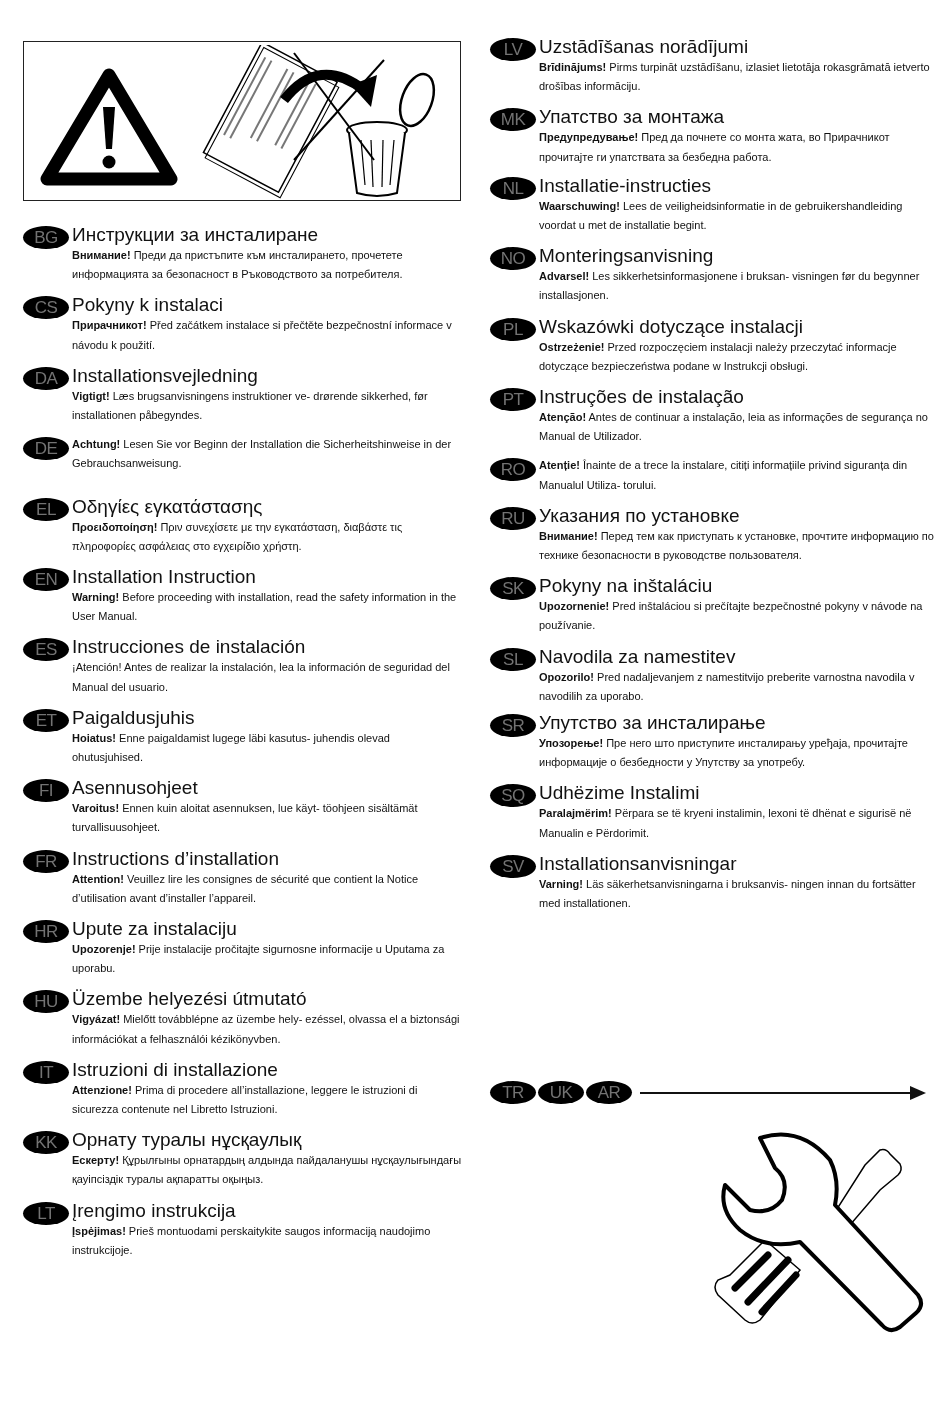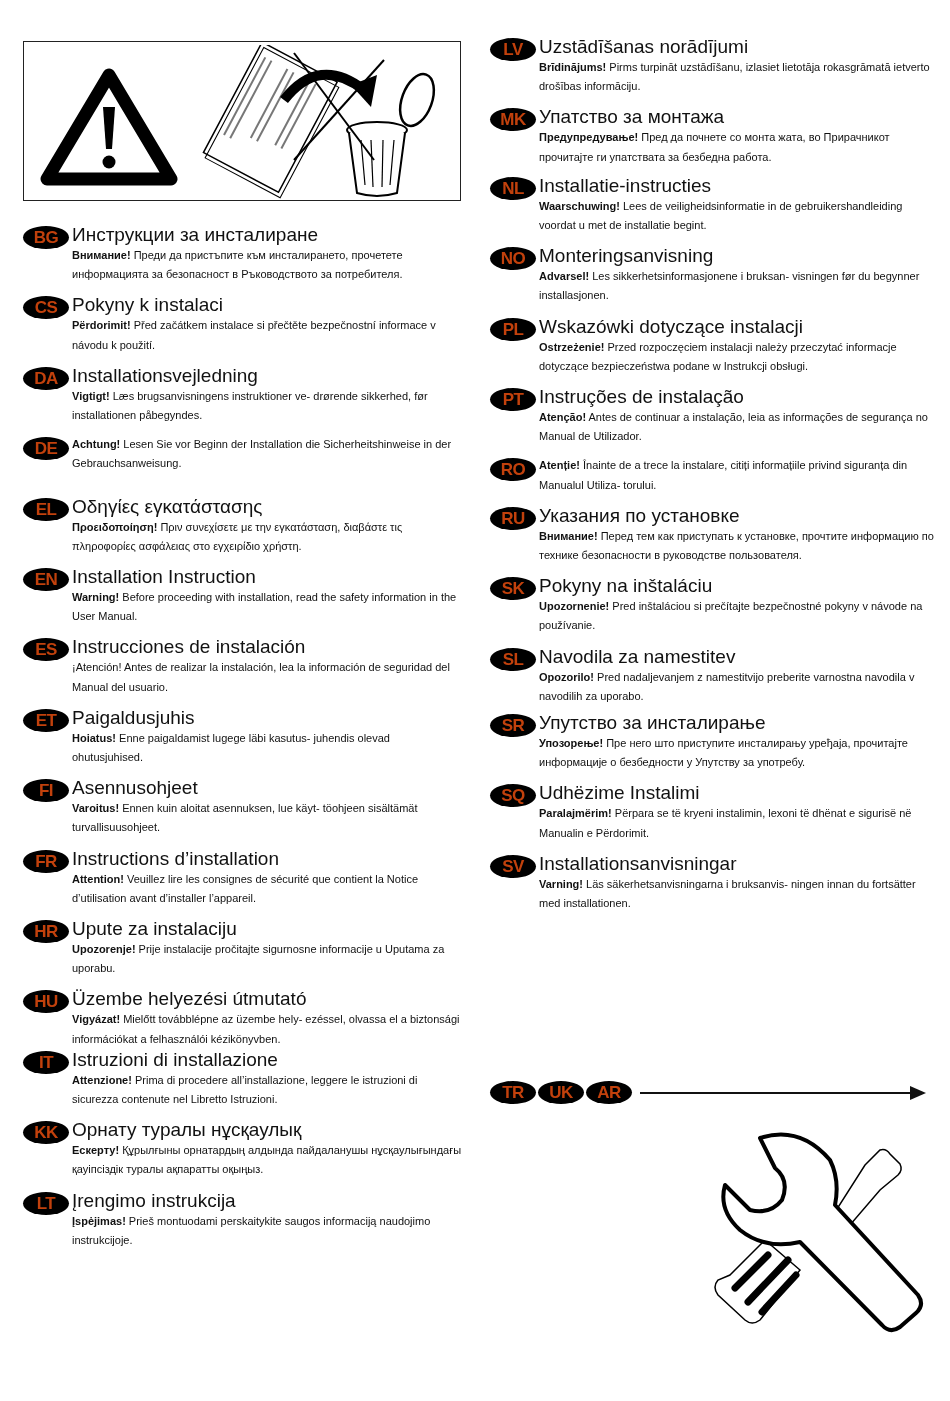--- a/index.html
+++ b/index.html
@@ -5,22 +5,22 @@
   html, body { margin: 0; padding: 0; background: #ffffff; }
   body { width: 950px; height: 1401px; position: relative; overflow: hidden;
          font-family: "Liberation Sans", sans-serif; color: #111; }
   .warn-box { position: absolute; left: 23px; top: 41px; width: 438px; height: 160px;
               border: 1.5px solid #222; box-sizing: border-box; }
   .col { position: absolute; }
   .col-left { left: 23px; top: 224px; width: 440px; }
   .col-right { left: 490px; top: 36px; width: 450px; }
   .entry { position: relative; padding-left: 49px; }
   .badge { position: absolute; left: 0; top: 2px; width: 46px; height: 23px;
-           background: #000; color: #c2410c; border-radius: 50%;
-           font-weight: bold; font-size: 17px; line-height: 23px; text-align: center;
+           background: #000; color: #737373; border-radius: 50%;
+           font-weight: normal; font-size: 17px; line-height: 23px; text-align: center;
            letter-spacing: -0.5px; }
   .title { font-size: 19px; line-height: 22px; margin: 0; font-weight: normal; }
   .body { font-size: 11px; line-height: 19.2px; margin: 0; }
   .body b { font-weight: bold; }
   .footer-row { position: absolute; left: 490px; top: 1081px; width: 440px; height: 24px; }
   .footer-row .badge { position: absolute; top: 0; }
   .arrow-line { position: absolute; left: 150px; top: 11px; width: 275px; height: 2px; background: #111; }
   .arrow-head { position: absolute; left: 420px; top: 5px; width: 0; height: 0;
                 border-top: 7px solid transparent; border-bottom: 7px solid transparent;
                 border-left: 16px solid #111; }
@@ -66,21 +66,21 @@
 
 <div class="col col-left" id="left-col">
     <div class="entry" style="margin-bottom: 10px;">
       <span class="badge">BG</span>
       <h2 class="title">Инструкции за инсталиране</h2>
       <p class="body"><b>Внимание!</b><span> Преди да пристъпите към инсталирането, прочетете информацията за безопасност в Ръководството за потребителя.</span></p>
     </div>
     <div class="entry" style="margin-bottom: 10px;">
       <span class="badge">CS</span>
       <h2 class="title">Pokyny k instalaci</h2>
-      <p class="body"><b>Përdorimit!</b><span> Před začátkem instalace si přečtěte bezpečnostní informace v návodu k použití.</span></p>
+      <p class="body"><b>Прирачникот!</b><span> Před začátkem instalace si přečtěte bezpečnostní informace v návodu k použití.</span></p>
     </div>
     <div class="entry" style="margin-bottom: 10px;">
       <span class="badge">DA</span>
       <h2 class="title">Installationsvejledning</h2>
       <p class="body"><b>Vigtigt!</b><span> Læs brugsanvisningens instruktioner ve- drørende sikkerhed, før installationen påbegyndes.</span></p>
     </div>
     <div class="entry" style="margin-bottom: 22px;">
       <span class="badge">DE</span>
       <p class="body"><b>Achtung!</b><span> Lesen Sie vor Beginn der Installation die Sicherheitshinweise in der Gebrauchsanweisung.</span></p>
     </div>
@@ -112,21 +112,21 @@
     <div class="entry" style="margin-bottom: 10px;">
       <span class="badge">FR</span>
       <h2 class="title">Instructions d’installation</h2>
       <p class="body"><b>Attention!</b><span> Veuillez lire les consignes de sécurité que contient la Notice d’utilisation avant d’installer l’appareil.</span></p>
     </div>
     <div class="entry" style="margin-bottom: 10px;">
       <span class="badge">HR</span>
       <h2 class="title">Upute za instalaciju</h2>
       <p class="body"><b>Upozorenje!</b><span> Prije instalacije pročitajte sigurnosne informacije u Uputama za uporabu.</span></p>
     </div>
-    <div class="entry" style="">
+    <div class="entry" style="margin-bottom: 10px;">
       <span class="badge">HU</span>
       <h2 class="title">Üzembe helyezési útmutató</h2>
       <p class="body"><b>Vigyázat!</b><span> Mielőtt továbblépne az üzembe hely- ezéssel, olvassa el a biztonsági információkat a felhasználói kézikönyvben.</span></p>
     </div>
     <div class="entry" style="margin-bottom: 10px;">
       <span class="badge">IT</span>
       <h2 class="title">Istruzioni di installazione</h2>
       <p class="body"><b>Attenzione!</b><span> Prima di procedere all’installazione, leggere le istruzioni di sicurezza contenute nel Libretto Istruzioni.</span></p>
     </div>
     <div class="entry" style="margin-bottom: 10px;">

